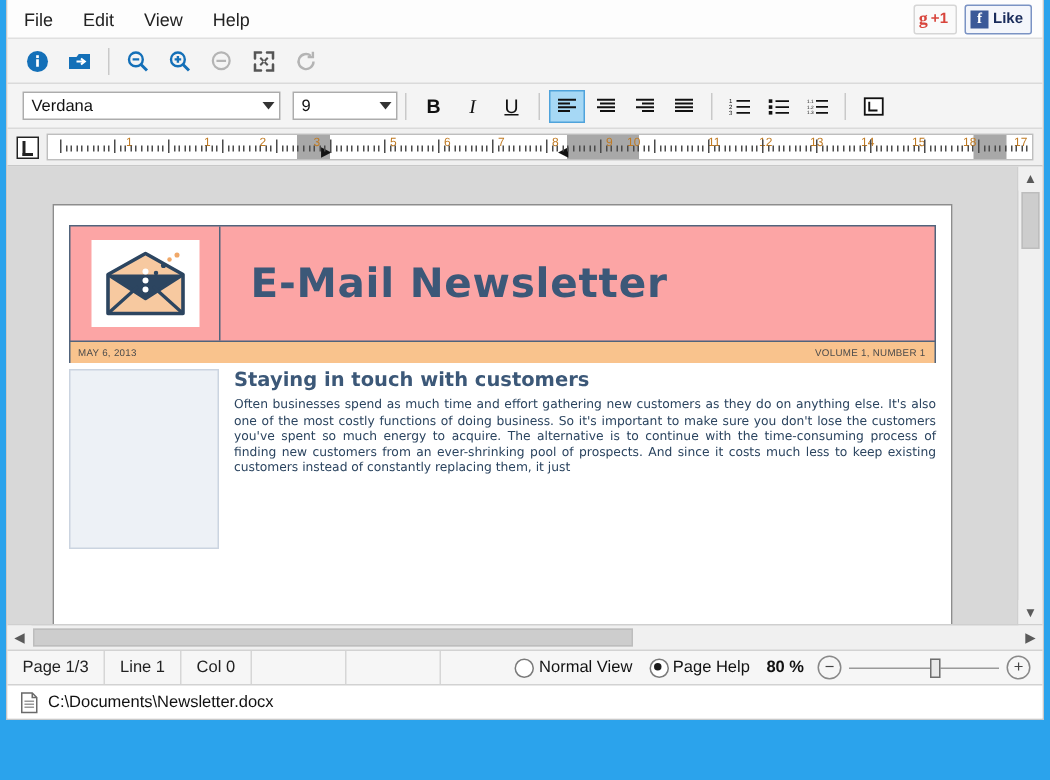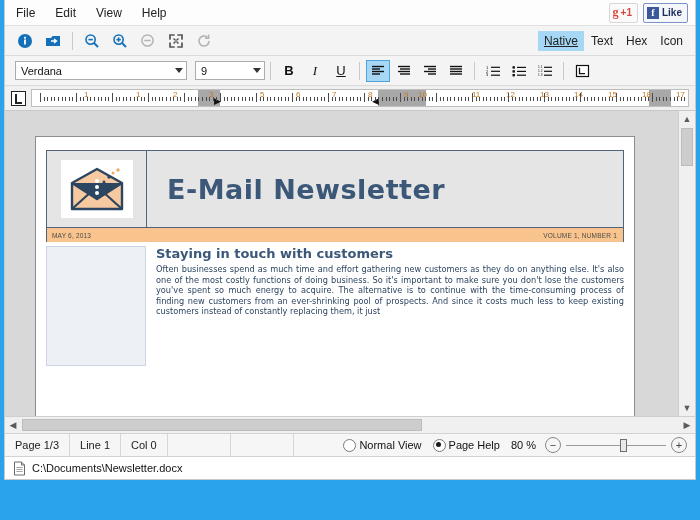--- a/index.html
+++ b/index.html
@@ -153,21 +153,21 @@
     flex:1;position:relative;background:#D8D8D8;
     display:flex;overflow:hidden;
   }
   .page-scroll{flex:1;position:relative;overflow:hidden;}
   .page{
     position:absolute;left:30px;top:25px;width:600px;height:330px;
     background:#FFFFFF;border:1px solid #8D8D8D;
     box-sizing:border-box;
   }
   .nl-head{
-    display:flex;height:78px;margin:13px 10px 0 10px;background:#e5e5e5;
+    display:flex;height:78px;margin:13px 10px 0 10px;background:#fca5a5;
     border:1px solid #51647C;box-sizing:border-box;
   }
   .nl-logo-cell{
     width:100px;display:flex;align-items:center;justify-content:center;
     border-right:1px solid #51647C;box-sizing:border-box;
   }
   .nl-logo{
     width:72px;height:58px;background:#fff;
     display:flex;align-items:center;justify-content:center;
   }
@@ -233,21 +233,21 @@
   .zoomwrap{margin-left:auto;display:flex;align-items:center;gap:5px;padding-right:8px;}
   .radio{
     width:11px;height:11px;border:1px solid #7A7A7A;border-radius:50%;
     background:#fff;display:inline-block;position:relative;margin-right:3px;
   }
   .radio.on:after{
     content:"";position:absolute;left:2px;top:2px;width:5px;height:5px;
     border-radius:50%;background:#1B1B1B;
   }
   .radio-lbl{display:flex;align-items:center;font-size:11px;color:#111;margin-right:6px;}
-  .zpct{font-size:11px;color:#111;margin-right:4px;}
+  .zpct{font-size:11px;color:#111;margin-right:4px;font-weight:bold;}
   .zbtn{
     width:14px;height:14px;border:1px solid #888;border-radius:50%;
     display:flex;align-items:center;justify-content:center;
     font-size:11px;color:#444;line-height:1;background:#F6F6F6;
   }
   .zslider{width:100px;height:14px;position:relative;display:flex;align-items:center;}
   .zslider .track{height:1px;background:#9A9A9A;width:100%;}
   .zslider .knob{
     position:absolute;left:54px;width:5px;height:11px;
     background:#E8E8E8;border:1px solid #6E6E6E;
@@ -328,26 +328,20 @@
           <path d="M5.5 5.5 L7.6 7.6 M10.5 5.5 L8.4 7.6 M5.5 10.5 L7.6 8.4 M10.5 10.5 L8.4 8.4" stroke="#555" stroke-width="1.4" fill="none"></path>
         </svg>
       </div>
       <div class="tb-btn">
         <svg width="16" height="16" viewBox="0 0 16 16">
           <path d="M13 8 A5 5 0 1 1 11.2 4.2" stroke="#B4B4B4" stroke-width="1.6" fill="none"></path>
           <path d="M12.6 1.5 L12.6 5.1 L9.1 5.1" stroke="#B4B4B4" stroke-width="1.6" fill="none"></path>
         </svg>
       </div>
 
-      <div class="view-modes">
-        <div class="view-mode active"><u>Native</u></div>
-        <div class="view-mode"><span>Text</span></div>
-        <div class="view-mode"><span>Hex</span></div>
-        <div class="view-mode"><span>Icon</span></div>
-      </div>
     </div>
 
     <div class="toolbar2">
       <div class="combo font-combo">
         <span class="val">Verdana</span>
         <span class="arrow">
             <i class="caret"></i>
           </span>
       </div>
       <div class="combo size-combo">

